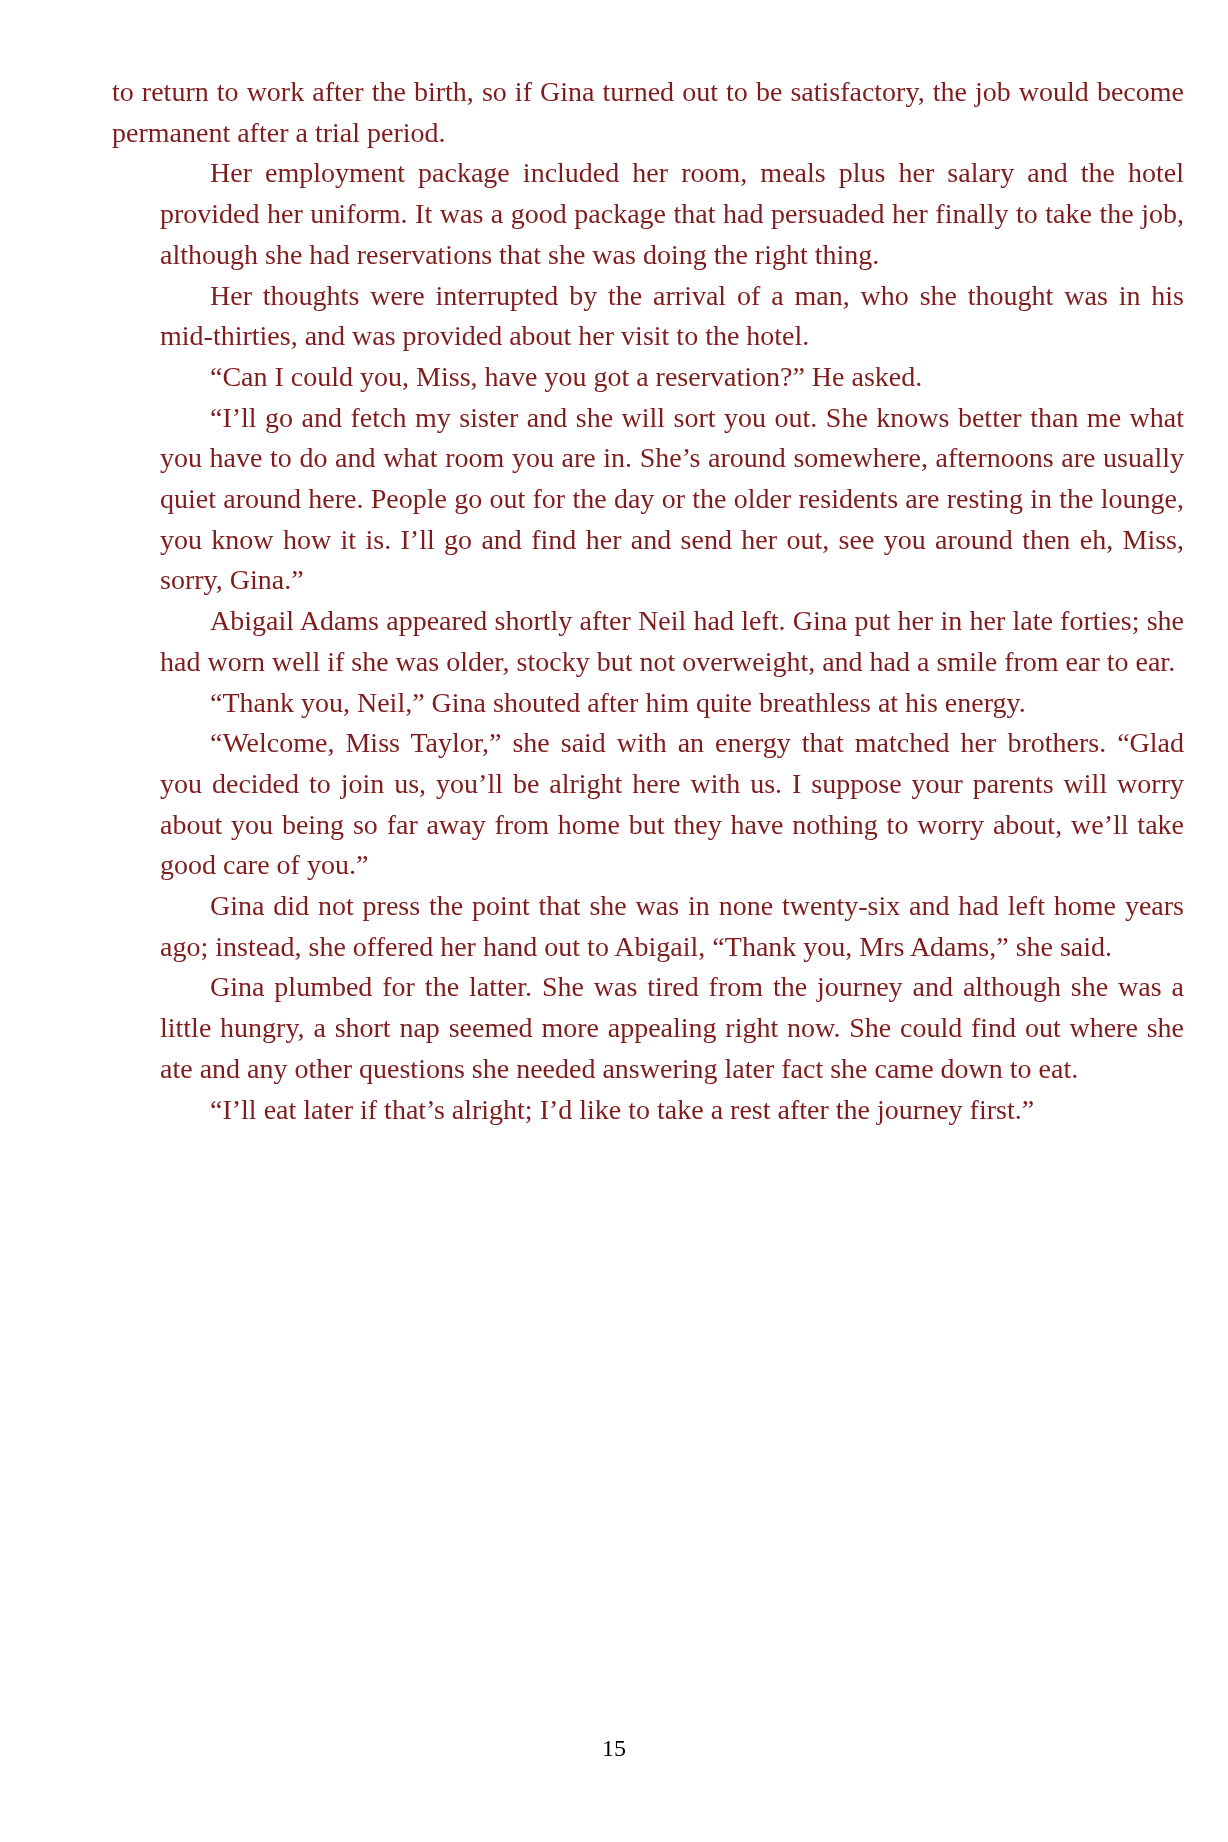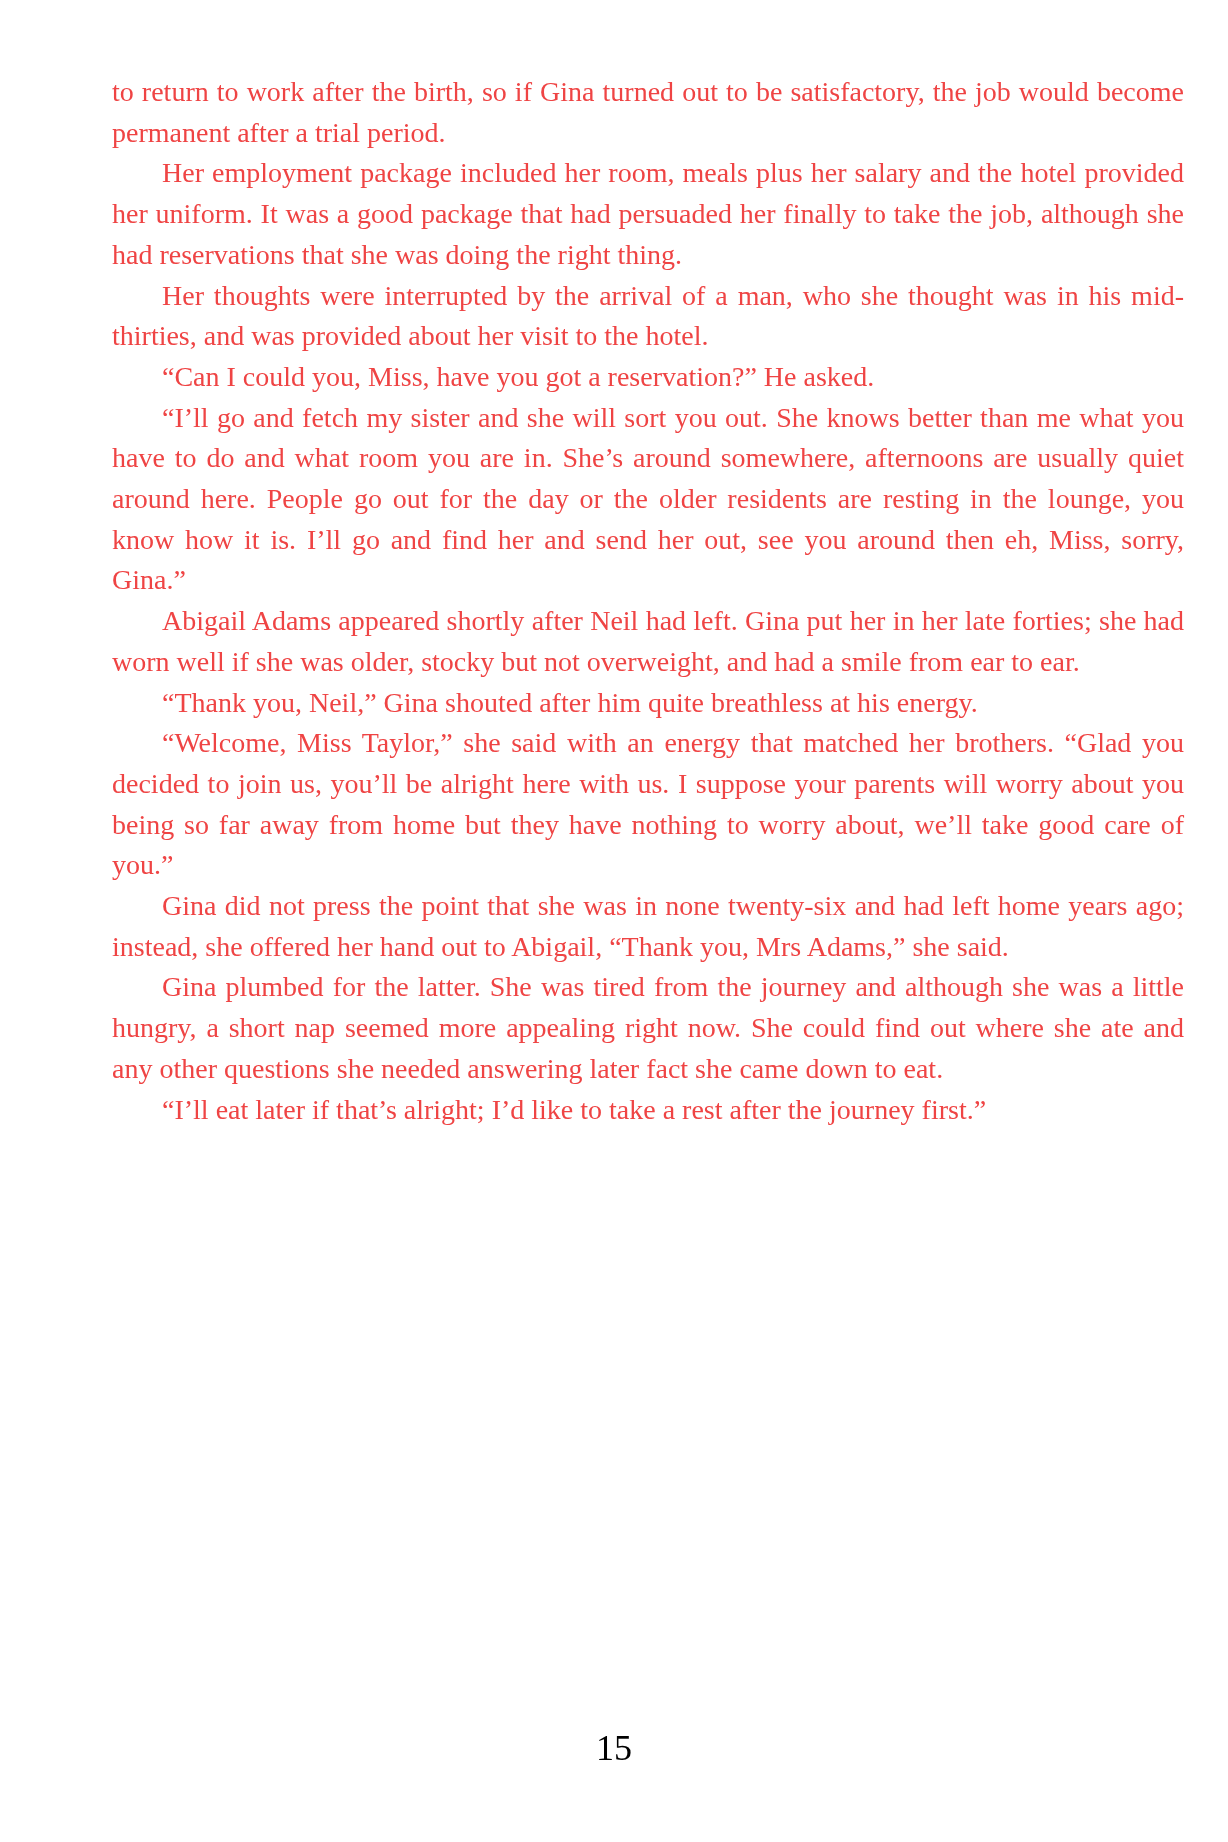--- a/index.html
+++ b/index.html
@@ -17,36 +17,37 @@
     overflow: hidden;
   }
   .text-block {
     position: absolute;
     left: 112px;
     top: 72px;
     width: 1072px;
     font-size: 28px;
     line-height: 40.7px;
     text-align: justify;
-    color: #ef4444;
+    color: #7f1d1d;
   }
   .text-block p {
     margin: 0;
     padding: 0;
   }
   .text-block p.indent {
     text-indent: 50px;
+    margin-left: 48px;
   }
   .page-number {
     position: absolute;
     top: 1728px;
     left: 0;
     width: 1228px;
     text-align: center;
-    font-size: 36px;
+    font-size: 24px;
     line-height: 40px;
     color: #000000;
   }
 </style>
 </head>
 <body>
 
 <div class="book-page">
   <div class="text-block" id="text-block">
       <p>to return to work after the birth, so if Gina turned out to be satisfactory, the job would become permanent after a trial period.</p>

